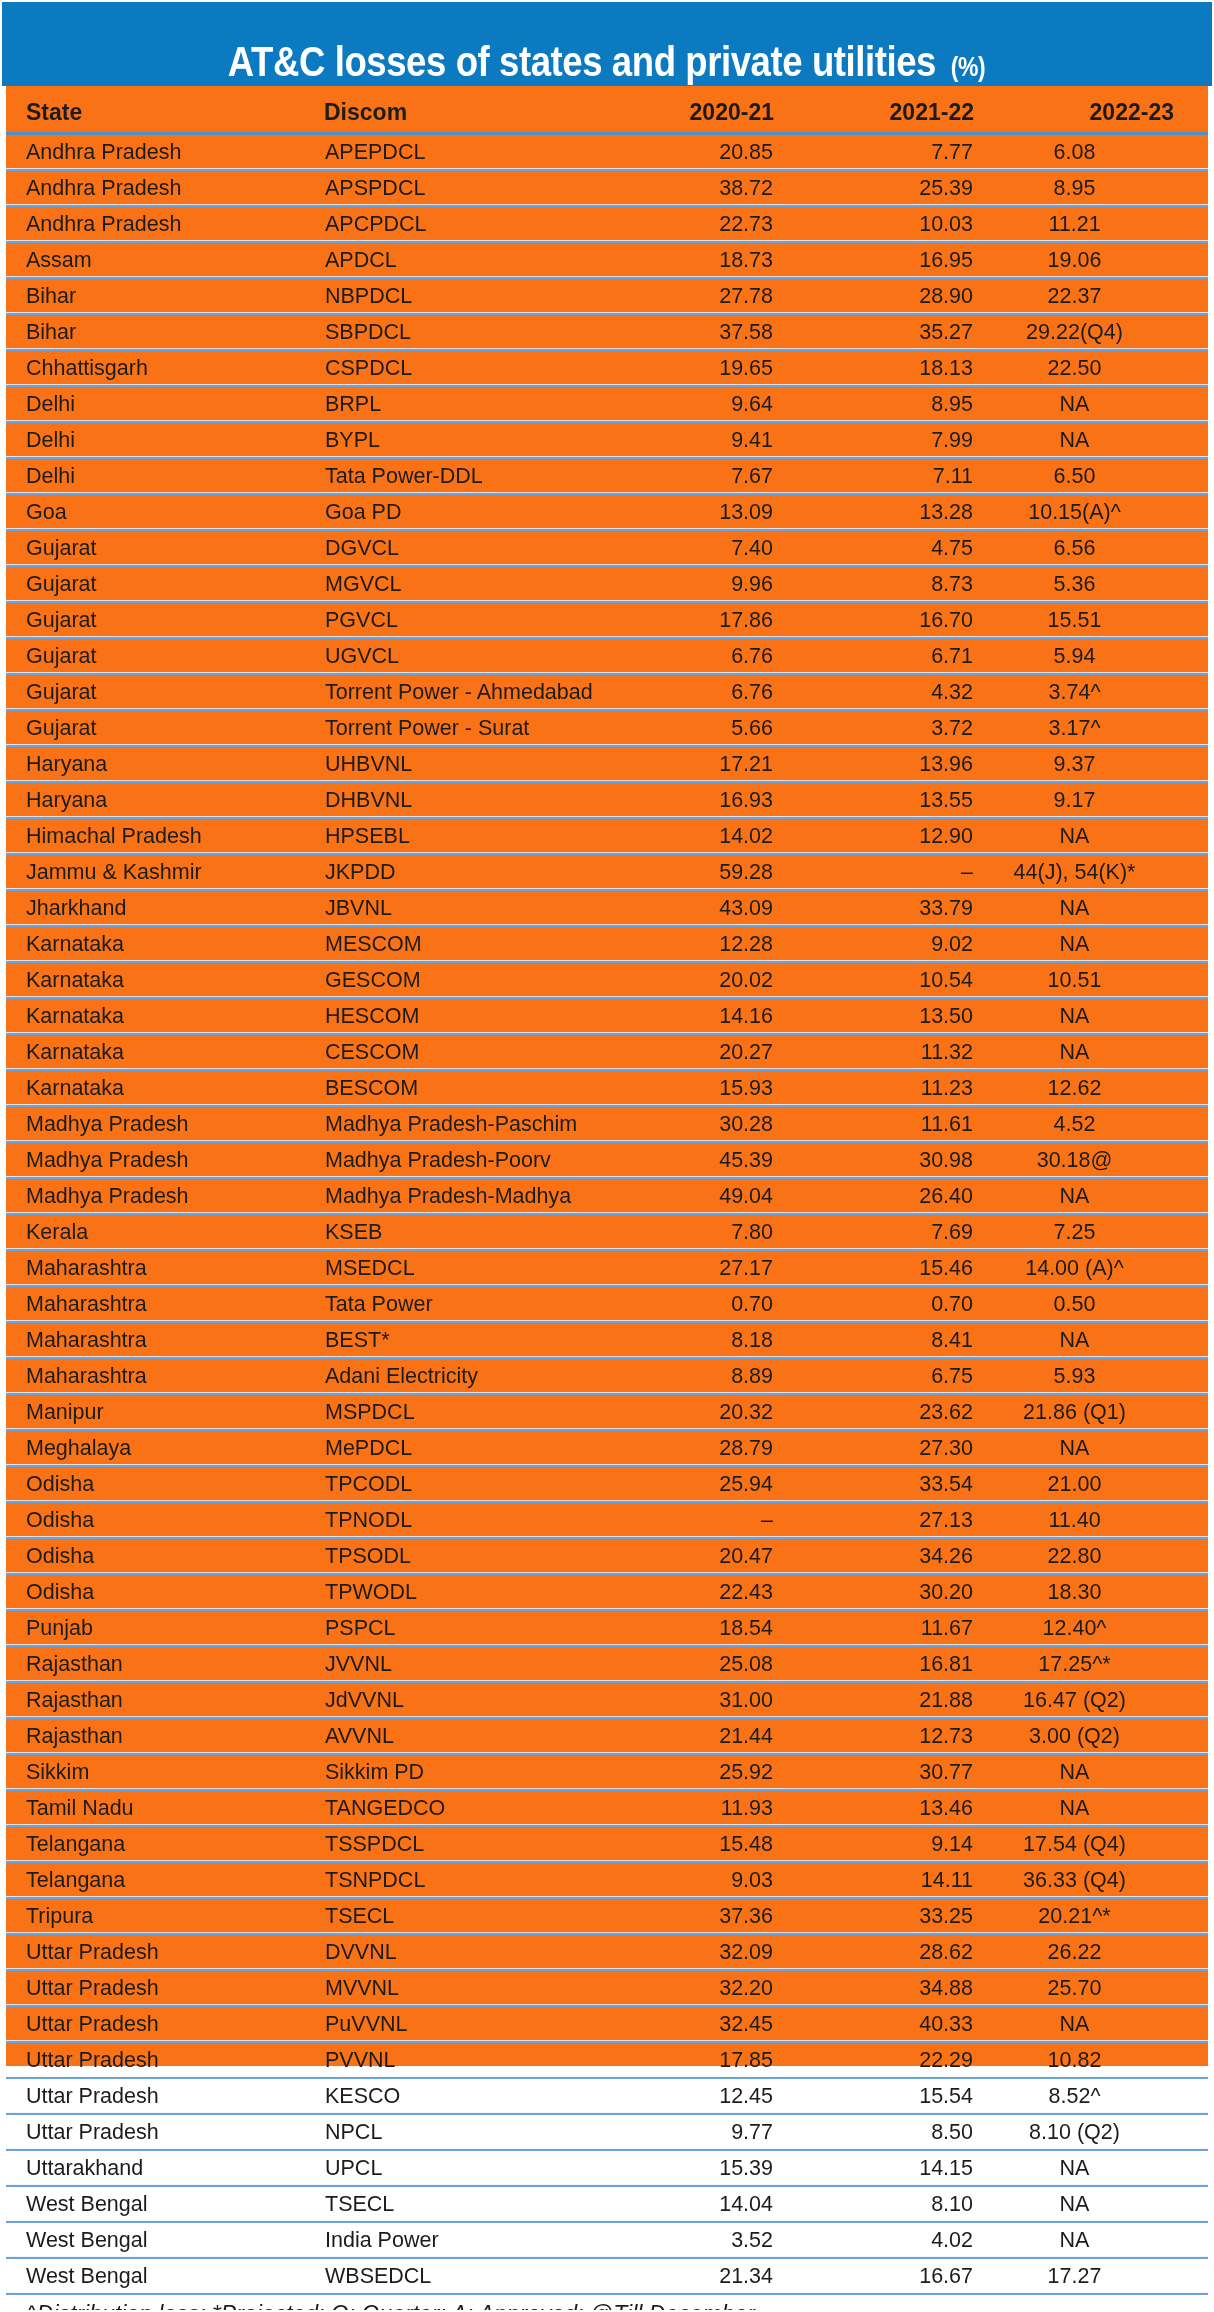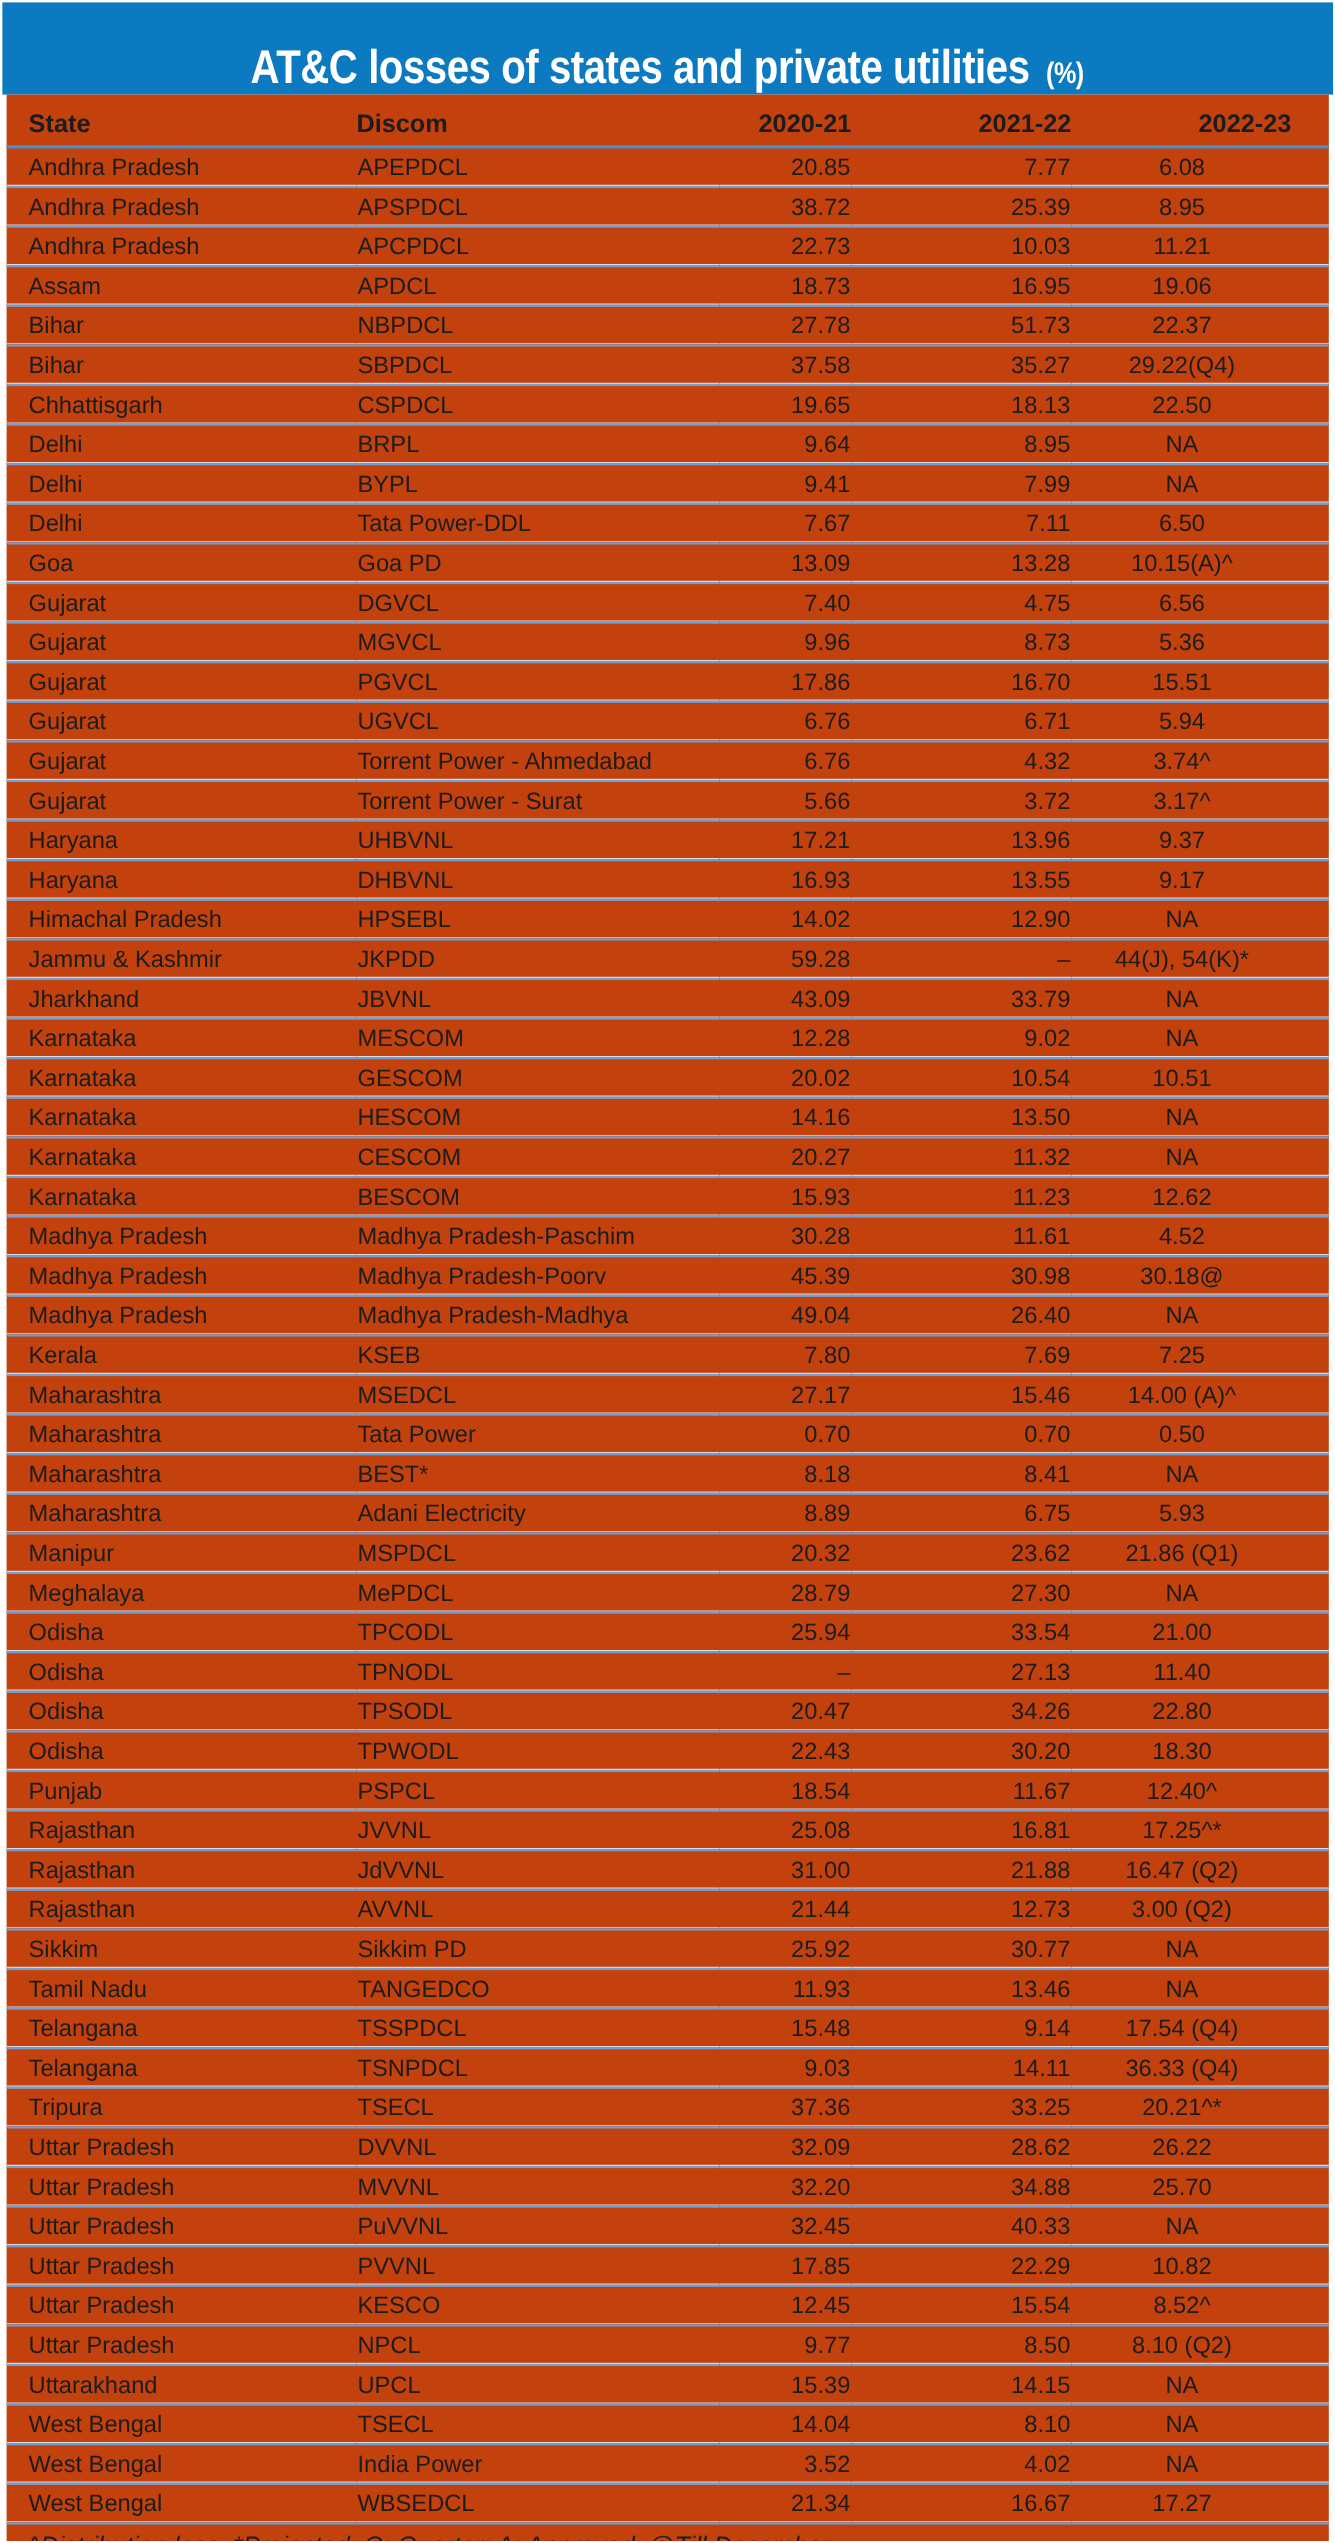--- a/index.html
+++ b/index.html
@@ -11,21 +11,21 @@
   .titlebar{
     background:#0b7ac1;height:84px;
     display:flex;align-items:flex-end;justify-content:center;
   }
   .title{
     color:#ffffff;font-weight:bold;font-size:43px;white-space:nowrap;
     transform:scaleX(.85);letter-spacing:-0.5px;
   }
   .title .unit{font-size:27px;margin-left:6px;}
   .panel{
-    background:#c2410c;margin:0 4px;height:2224px;box-sizing:border-box;
+    background:#f97316;margin:0 4px;height:1980px;box-sizing:border-box;
   }
   table{width:100%;border-collapse:collapse;table-layout:fixed;}
   col.c1{width:318px}col.c2{width:330px}col.c3{width:120px}col.c4{width:200px}col.c5{width:234px}
   th{
     font-weight:bold;font-size:23px;color:#1c1c1c;text-align:left;
     vertical-align:bottom;height:40px;padding:0 0 6px 0;
     border-bottom:3px solid #4e8fc9;
   }
   th.c-state{padding-left:20px;}
   th.c-num{text-align:right;}
@@ -102,21 +102,21 @@
               <td class="c-state">Assam</td>
               <td class="c-discom">APDCL</td>
               <td class="c-num">18.73</td>
               <td class="c-num">16.95</td>
               <td class="c-num">19.06</td>
             </tr>
             <tr>
               <td class="c-state">Bihar</td>
               <td class="c-discom">NBPDCL</td>
               <td class="c-num">27.78</td>
-              <td class="c-num">51.73</td>
+              <td class="c-num">28.90</td>
               <td class="c-num">22.37</td>
             </tr>
             <tr>
               <td class="c-state">Bihar</td>
               <td class="c-discom">SBPDCL</td>
               <td class="c-num">37.58</td>
               <td class="c-num">35.27</td>
               <td class="c-num">29.22(Q4)</td>
             </tr>
             <tr>

